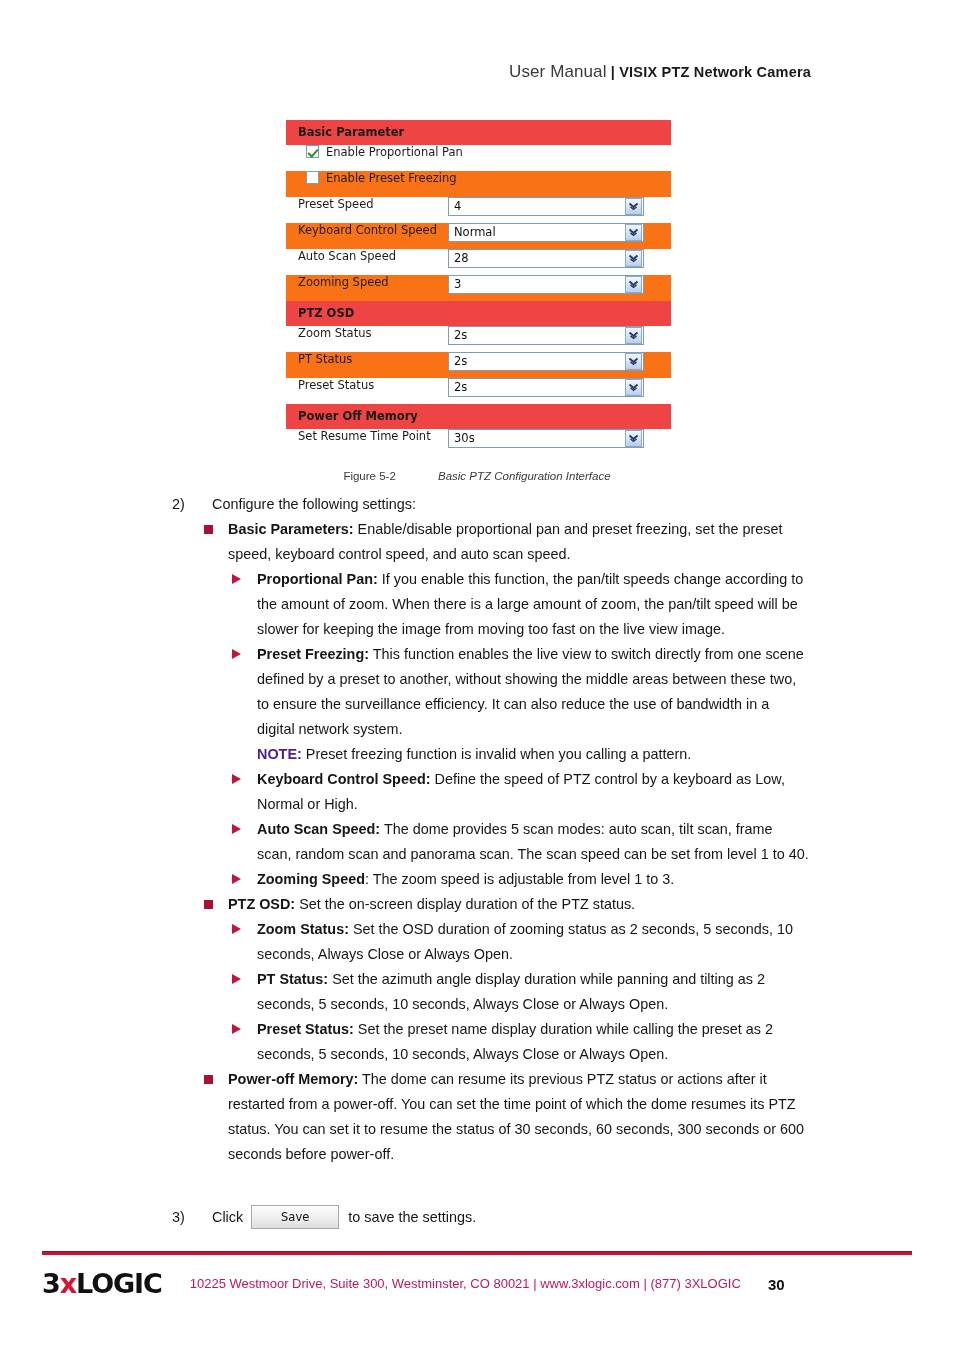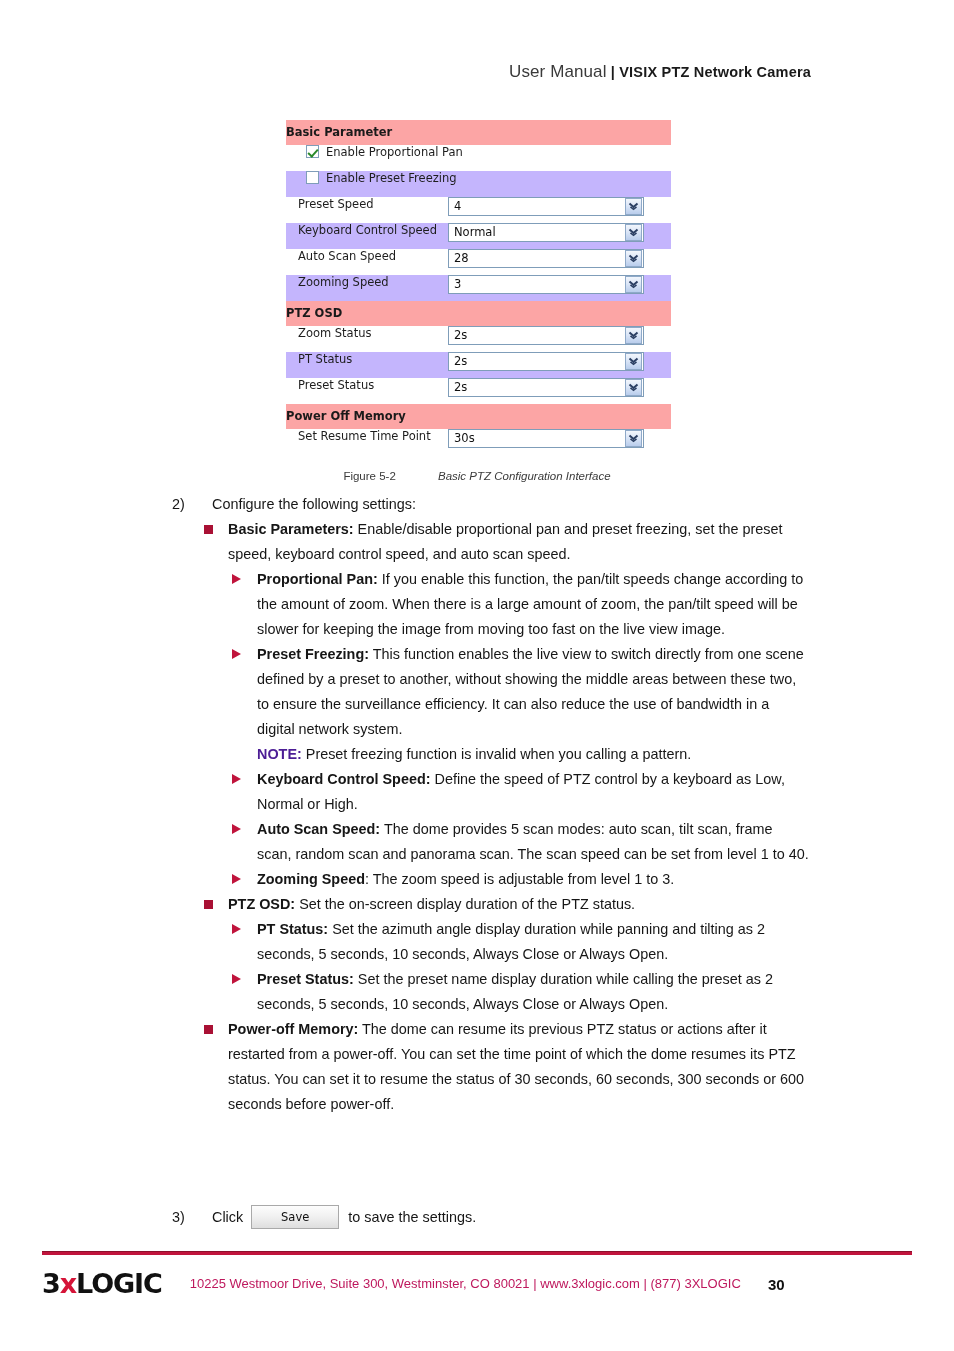--- a/index.html
+++ b/index.html
@@ -39,34 +39,35 @@
   .settings-panel {
     position: absolute;
     left: 286px;
     top: 120px;
     width: 385px;
     font-family: "DejaVu Sans", sans-serif;
     font-size: 11.5px;
     color: #1d1d1d;
   }
   .sec-head {
-    background: #fca5a5;
+    background: #ef4444;
     height: 25px;
     line-height: 25px;
+    padding-left: 12px;
     font-weight: bold;
     font-size: 11.5px;
     color: #1a1a1a;
   }
   .row {
     height: 26px;
     display: flex;
     align-items: flex-start;
     position: relative;
   }
-  .row.alt { background: #c4b5fd; width: 385px; }
+  .row.alt { background: #f97316; width: 385px; }
   .row.plain { background: #ffffff; width: 385px; }
   .chk-row { padding-left: 20px; }
   .row-label {
     width: 162px;
     padding-left: 12px;
     font-size: 11.5px;
     color: #1d1d1d;
     white-space: nowrap;
   }
 
@@ -427,20 +428,24 @@
   <div class="lvl3">
     <span class="tribullet"></span>
     <span class="txt"><b class="lead">Zooming Speed</b><span>: The zoom speed is adjustable from level 1 to 3.</span></span>
   </div>
 
   <div class="lvl2">
     <span class="sqbullet"></span>
     <span class="txt"><b class="lead">PTZ OSD:</b><span> Set the on-screen display duration of the PTZ status.</span></span>
   </div>
 
+  <div class="lvl3">
+    <span class="tribullet"></span>
+    <span class="txt"><b class="lead">Zoom Status:</b><span> Set the OSD duration of zooming status as 2 seconds, 5 seconds, 10 seconds, Always Close or Always Open.</span></span>
+  </div>
 
   <div class="lvl3">
     <span class="tribullet"></span>
     <span class="txt"><b class="lead">PT Status:</b><span> Set the azimuth angle display duration while panning and tilting as 2 seconds, 5 seconds, 10 seconds, Always Close or Always Open.</span></span>
   </div>
 
   <div class="lvl3">
     <span class="tribullet"></span>
     <span class="txt"><b class="lead">Preset Status:</b><span> Set the preset name display duration while calling the preset as 2 seconds, 5 seconds, 10 seconds, Always Close or Always Open.</span></span>
   </div>

